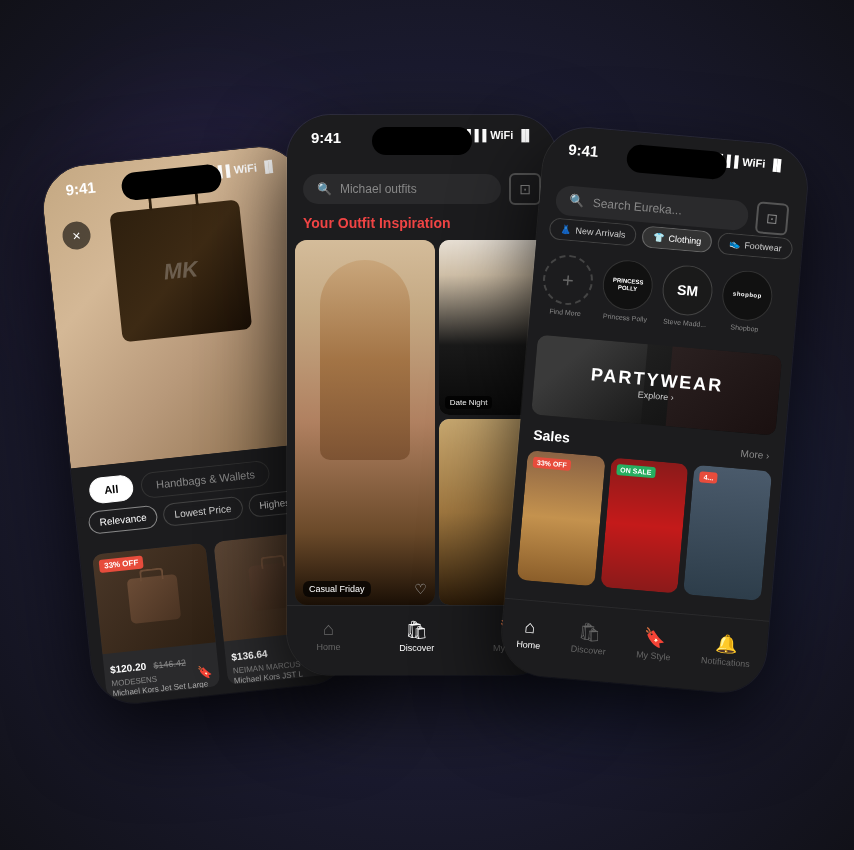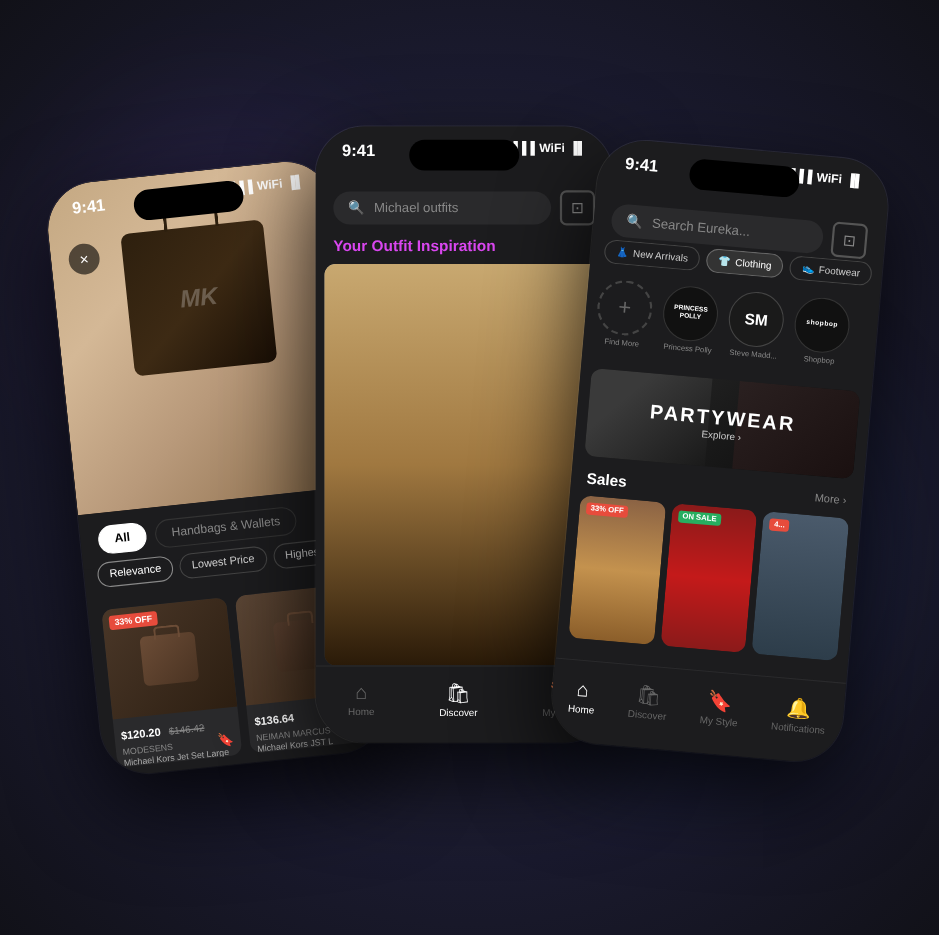--- a/index.html
+++ b/index.html
@@ -313,21 +313,21 @@
       align-items: center;
       justify-content: center;
       color: #888;
       font-size: 14px;
     }
 
     .section-title {
       position: absolute;
       top: 100px;
       left: 16px;
-      color: #d946ef;
+      color: #ef4444;
       font-size: 14px;
       font-weight: 700;
     }
 
     .outfit-grid {
       position: absolute;
       top: 125px;
       left: 0;
       right: 0;
       bottom: 70px;
@@ -768,22 +768,39 @@
         <div class="search-bar">
           <span class="search-icon-sm">🔍</span>
           <span class="search-text">Michael outfits</span>
         </div>
         <div class="scan-btn">⊡</div>
       </div>
 
       <div class="section-title">Your Outfit Inspiration</div>
 
       <div class="outfit-grid">
+        <div class="outfit-col-left">
+          <div class="outfit-img-main">
+
+            <div style="position:absolute;top:0;left:0;right:0;bottom:0;background:linear-gradient(180deg,#d4bc9a 0%,#c4a882 20%,#b08060 50%,#6b4a2a 80%,#1a0f05 100%);border-radius:12px;"></div>
+            <div style="position:absolute;top:20px;left:50%;transform:translateX(-50%);width:90px;height:200px;background:linear-gradient(180deg,#c8a478 0%,#a07040 50%,#7a5030 100%);border-radius:45px 45px 10px 10px;opacity:0.9;"></div>
+            <span class="outfit-label" style="position:relative;z-index:2;">Casual Friday</span>
+            <div class="heart-btn" style="position:absolute;bottom:8px;right:8px;z-index:2;color:#aaa;font-size:14px;">♡</div>
+          </div>
+        </div>
 
         <div class="outfit-col-right">
+          <div class="outfit-img-top">
+
+            <div style="width:100%;height:100%;background:linear-gradient(180deg,#e8e0d5 0%,#d0c0a8 20%,#1a1a1a 60%,#0a0a0a 100%);border-radius:10px;"></div>
+            <div style="position:absolute;bottom:6px;right:6px;color:#888;font-size:12px;">♡</div>
+            <div style="position:absolute;bottom:6px;left:6px;">
+              <span style="background:rgba(0,0,0,0.7);color:#fff;font-size:8px;padding:2px 5px;border-radius:4px;">Date Night</span>
+            </div>
+          </div>
           <div class="outfit-img-bottom">
             <div style="width:100%;height:100%;background:linear-gradient(180deg,#c8a870 0%,#a07840 50%,#2a1a08 100%);border-radius:10px;position:absolute;top:0;left:0;"></div>
           </div>
         </div>
       </div>
 
       <div class="bottom-nav">
         <div class="nav-item">
           <span class="nav-icon">⌂</span>
           <span>Home</span>

